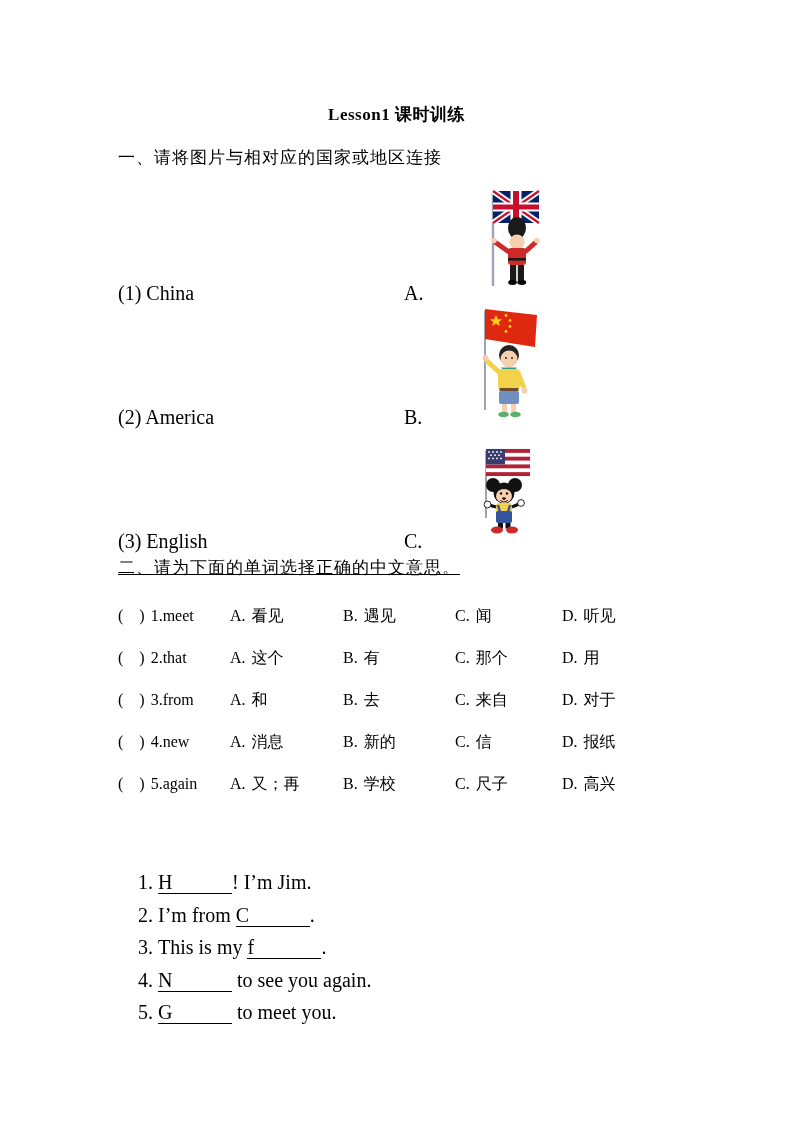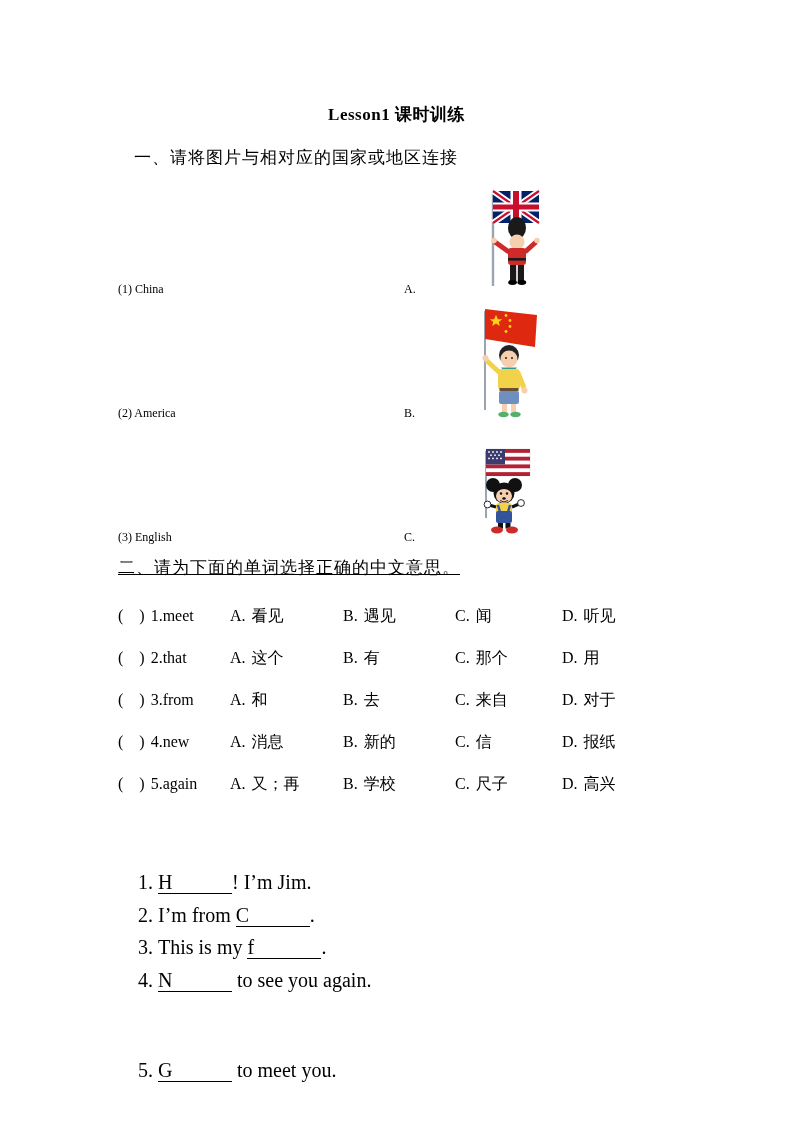--- a/index.html
+++ b/index.html
@@ -7,25 +7,25 @@
     position:relative; width:731px; height:1122px; background:#ffffff;
     font-family:"Liberation Serif","DejaVu Serif",serif; color:#000;
     overflow:hidden;
   }
   .abs { position:absolute; }
   .title {
     top:103px; left:0; width:793px; text-align:center;
     font-size:17px; font-weight:bold; letter-spacing:0.5px;
   }
   .sec-heading { font-size:17px; letter-spacing:1px; }
-  .h1 { left:134px; top:146px;text-align:center; }
+  .h1 { left:118px; top:146px;text-align:center; }
   .h2 { left:118px; top:556px;text-decoration:underline; }
   .h3 { left:118px; top:814px; }
 
-  .match-row { left:118px; width:560px; font-size:12px; }
+  .match-row { left:118px; width:560px; font-size:20px; }
   .match-letter { position:absolute; left:286px; top:0; }
 
   .q-row { left:118px; width:660px; font-size:16px; }
   .q-stem { position:absolute; left:0; top:0; white-space:pre; }
   .q-num { margin-left:6px; }
   .q-word { }
   .opt { position:absolute; top:0; white-space:nowrap; }
   .opt-a { left:112px; } .opt-b { left:225px; } .opt-c { left:337px; } .opt-d { left:444px; }
   .opt-letter { margin-right:6px; }
 
@@ -215,17 +215,17 @@
   </div>
   <div class="abs fi-row" style="top:881px;">
     <span class="fi-num">2.</span><span>I’m from </span><span class="blank"><span>C</span></span><span>.</span>
   </div>
   <div class="abs fi-row" style="top:913px;">
     <span class="fi-num">3.</span><span>This is my </span><span class="blank"><span>f</span></span><span>.</span>
   </div>
   <div class="abs fi-row" style="top:946px;">
     <span class="fi-num">4.</span><span></span><span class="blank"><span>N</span></span><span> to see you again.</span>
   </div>
-  <div class="abs fi-row" style="top:1036px;">
+  <div class="abs fi-row" style="top:978px;">
     <span class="fi-num">5.</span><span></span><span class="blank"><span>G</span></span><span> to meet you.</span>
   </div>
 
 </div>
 
 </body></html>

